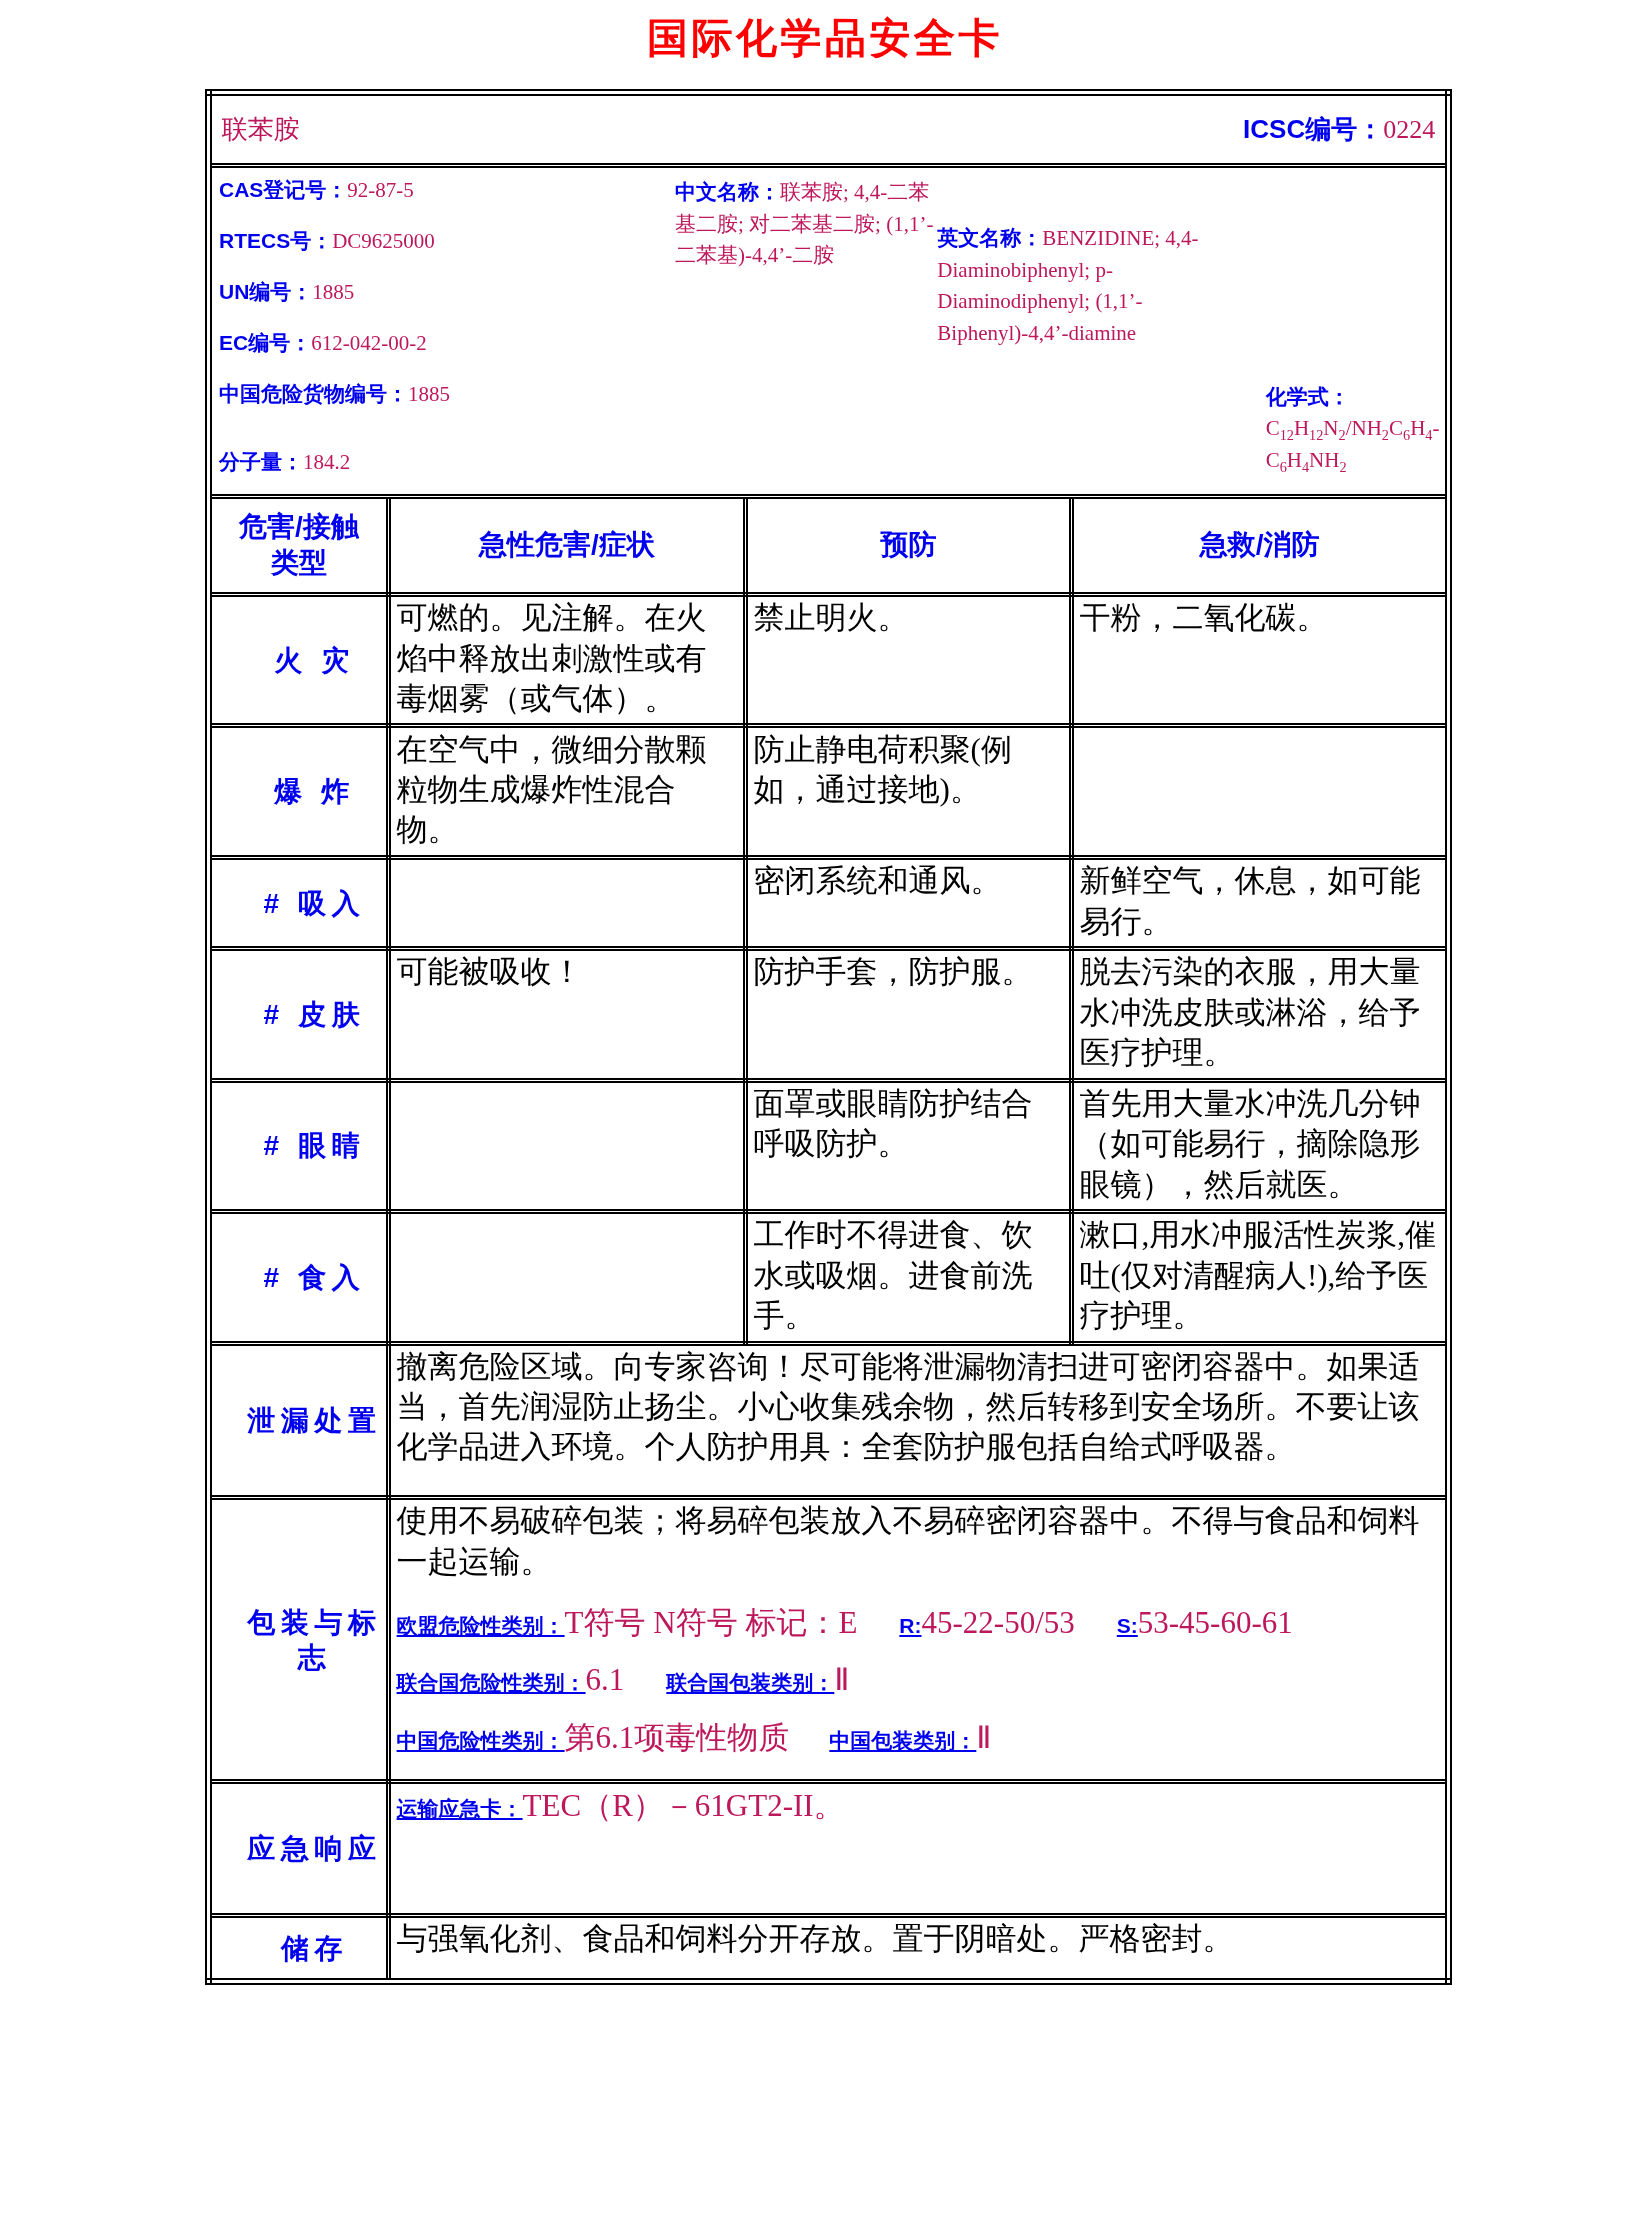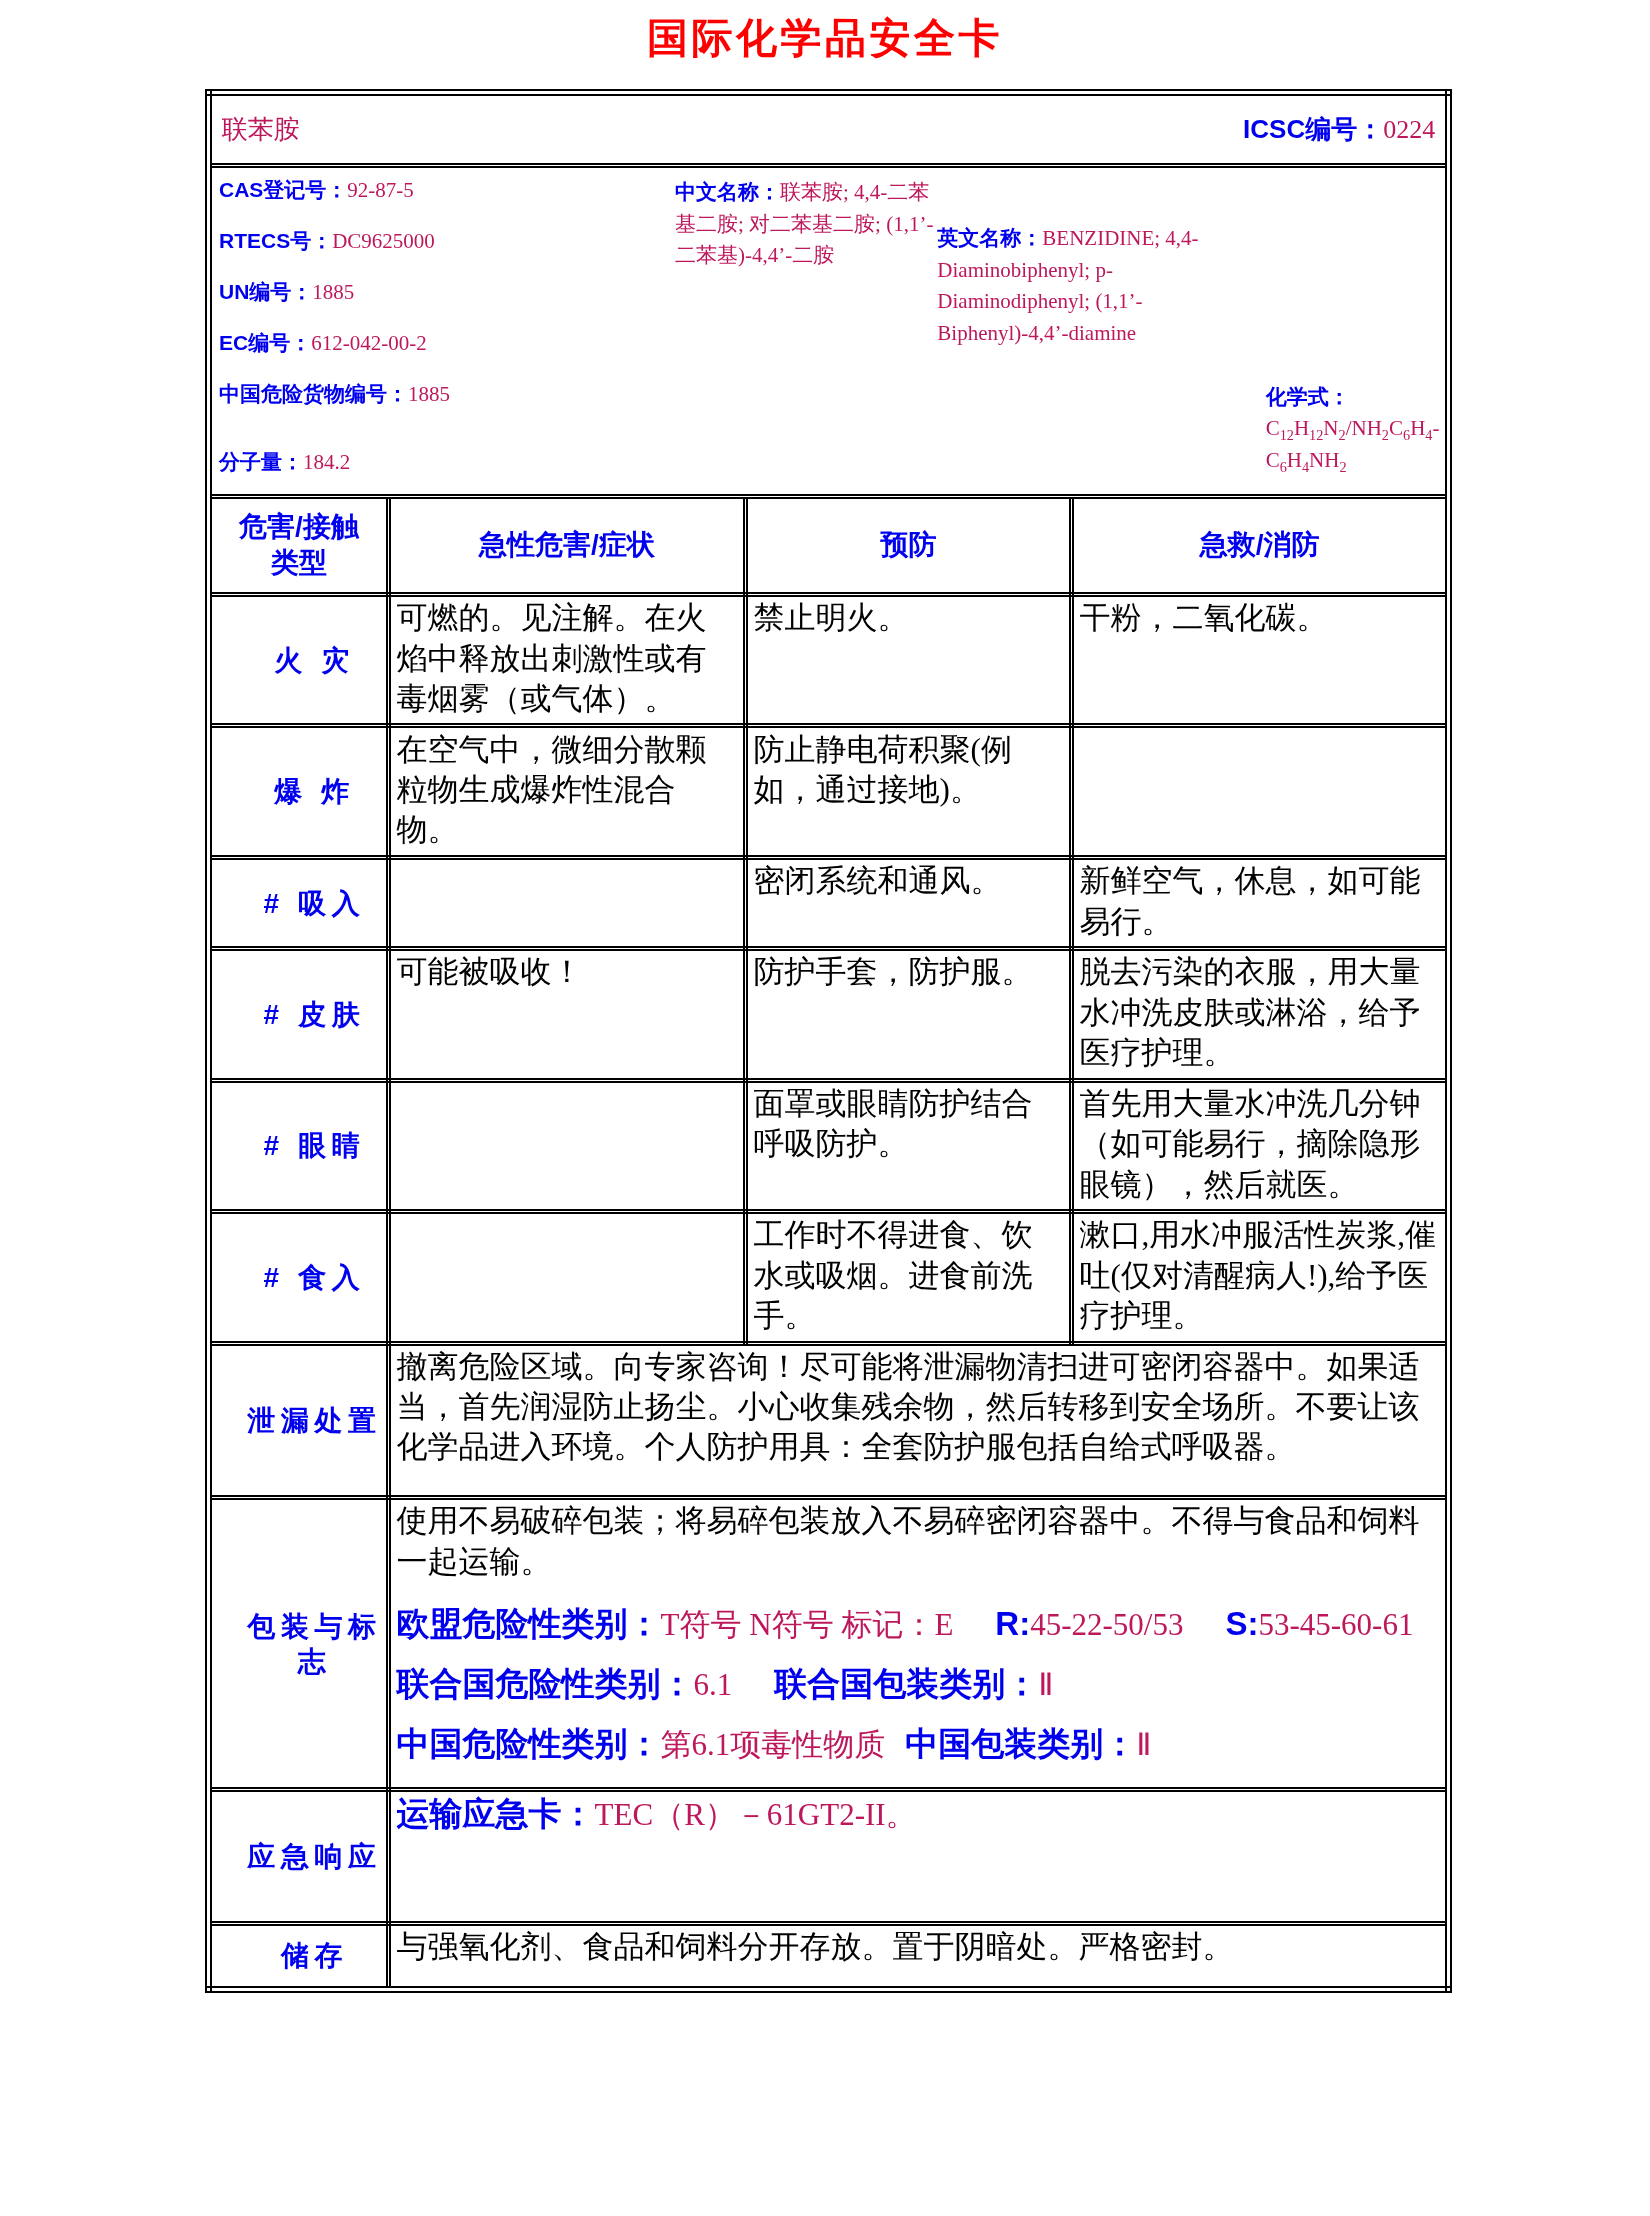--- a/index.html
+++ b/index.html
@@ -62,23 +62,23 @@
     color:#0000ee; font-weight:bold; font-family:"Liberation Sans", sans-serif;
     font-size:28px; letter-spacing:5.6px; line-height:1.25;padding-left:32px;
   }
   .cell {
     vertical-align:top; text-align:left; padding:1.4px 5.6px 4.2px 5.6px;
     font-size:31px; line-height:1.3;
   }
   .cell p { margin:0; }
   .pack p { margin:0 0 17px 0; font-size:31px; line-height:1.3; }
   .pack .pack-intro { margin-bottom:21px; }
-  .pack .lbl, .emer-line .lbl { font-size:33px; }
+  .pack .lbl, .emer-line .lbl { font-size:21px;text-decoration:underline; }
   .gap { margin-left:42px; }
-  .gap-sm { margin-left:20px; }
+  .gap-sm { margin-left:40px; }
   .emer-line { margin:0; }
 </style>
 </head>
 <body>
 
 <div class="page">
 
   <div class="title">国际化学品安全卡</div>
 
   <table class="card">

